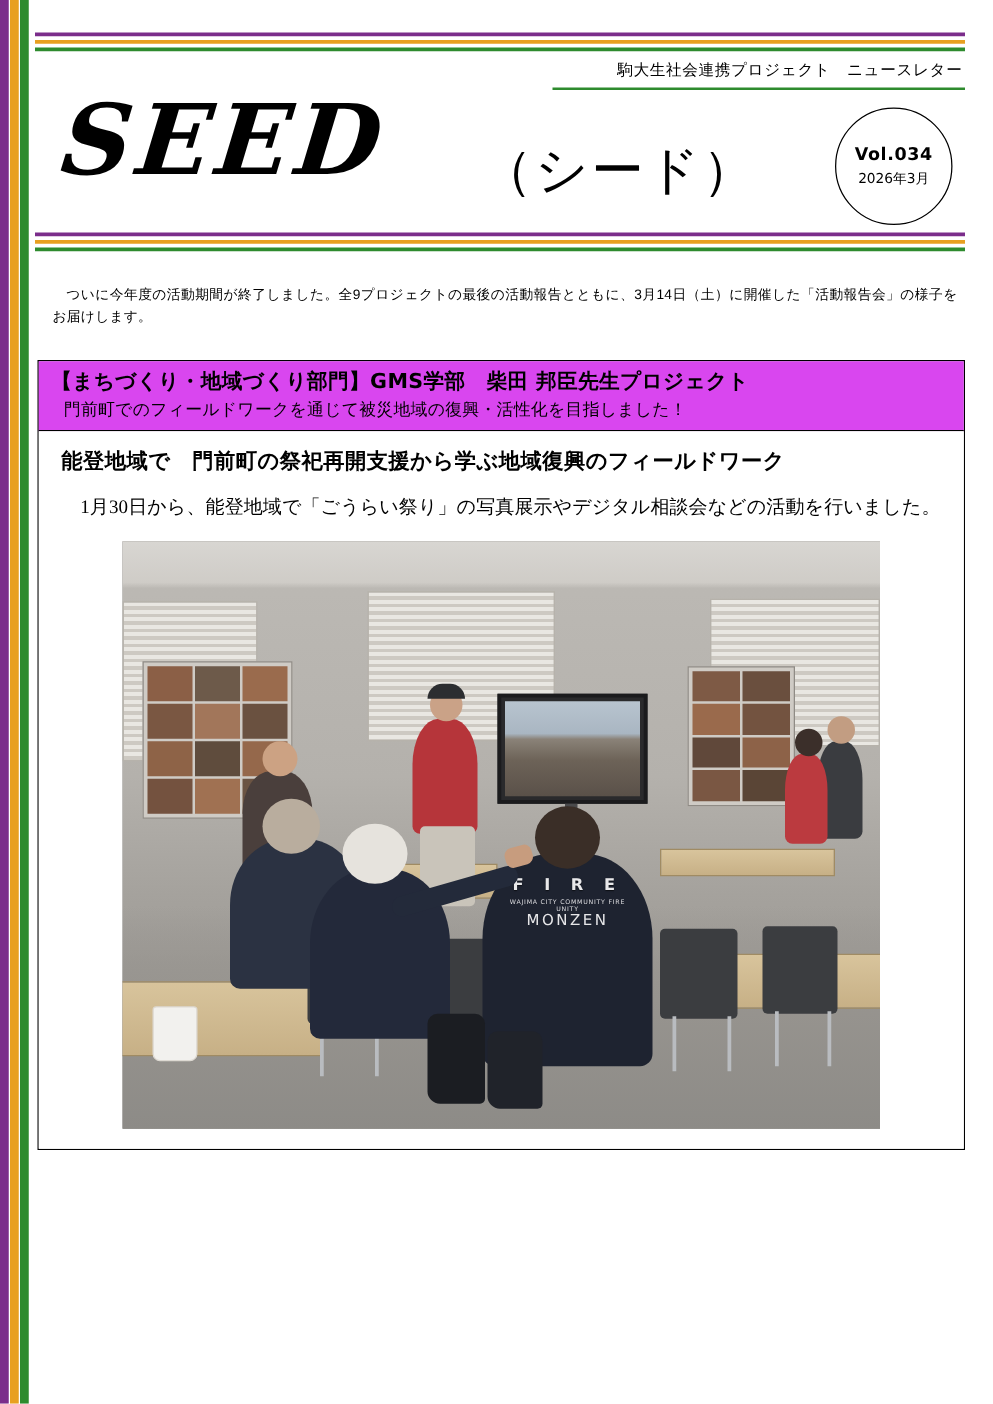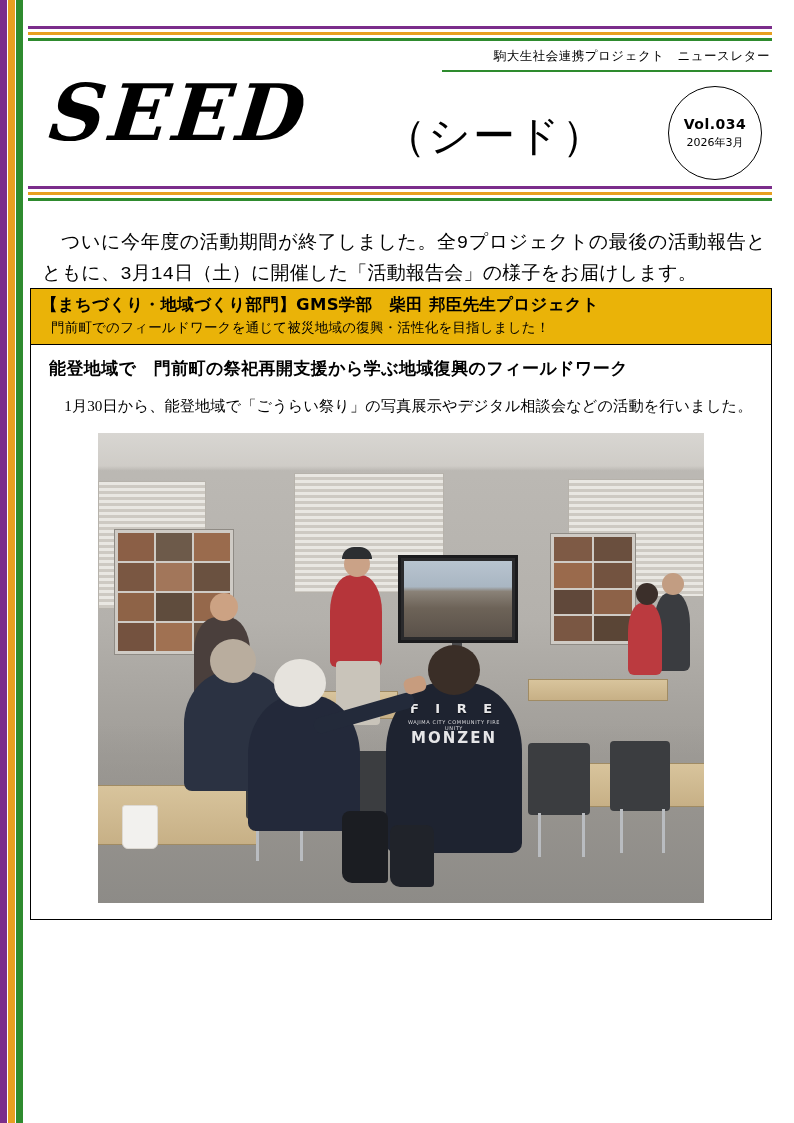--- a/index.html
+++ b/index.html
@@ -118,38 +118,38 @@
   .bottom-rules .rule.b1 { top: 0; }
   .bottom-rules .rule.b2 { top: 6px; }
   .bottom-rules .rule.b3 { top: 12px; }
 
   
   .intro {
     position: absolute;
     left: 42px;
     right: 28px;
     top: 228px;
-    font-size: 19px;
+    font-size: 11px;
     line-height: 1.62;
     letter-spacing: 0.2px;
-    font-family: Liberation Mono, monospace;
+    font-family: Liberation Sans, sans-serif;
     text-align: justify;
   }
   .intro p { margin: 0; text-indent: 1em; }
 
   
   .section-box {
     position: absolute;
     left: 30px;
     right: 22px;
     top: 288px;
     border: 1.5px solid #000;
   }
   .section-head {
-    background: #eab308;
+    background: #d946ef;
     padding: 5px 24px 7px 10px;
     border-bottom: 1.5px solid #000;
   }
   .section-head .line1 {
     font-size: 16.5px;
     font-weight: bold;
     font-family: "DejaVu Sans", "Liberation Sans", sans-serif;
     letter-spacing: 0.3px;
     white-space: nowrap;
   }
@@ -302,22 +302,22 @@
     letter-spacing: 0.6px;
   }
   .fire-sub2 {
     position: absolute;
     left: 300px;
     top: 296px;
     width: 112px;
     text-align: center;
     color: #e6e6e8;
     font-family: "DejaVu Sans", "Liberation Sans", sans-serif;
-    font-weight: bold;
-    font-size: 15px;
+    font-weight: normal;
+    font-size: 12px;
     letter-spacing: 2px;
   }
 
   .cup {
     position: absolute;
     left: 24px;
     top: 372px;
     width: 36px;
     height: 44px;
     background: #f2f1ee;

